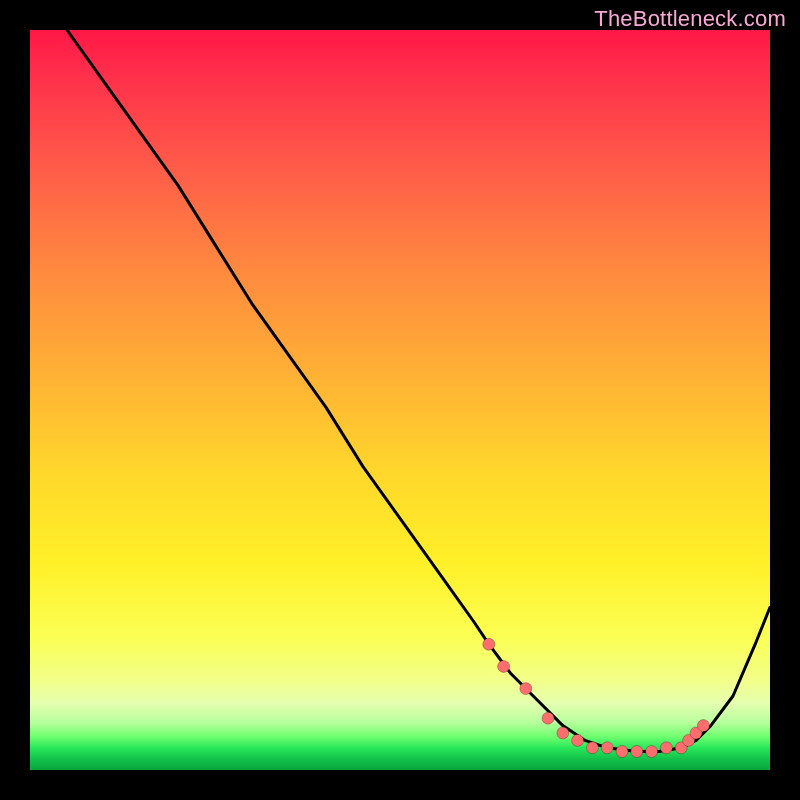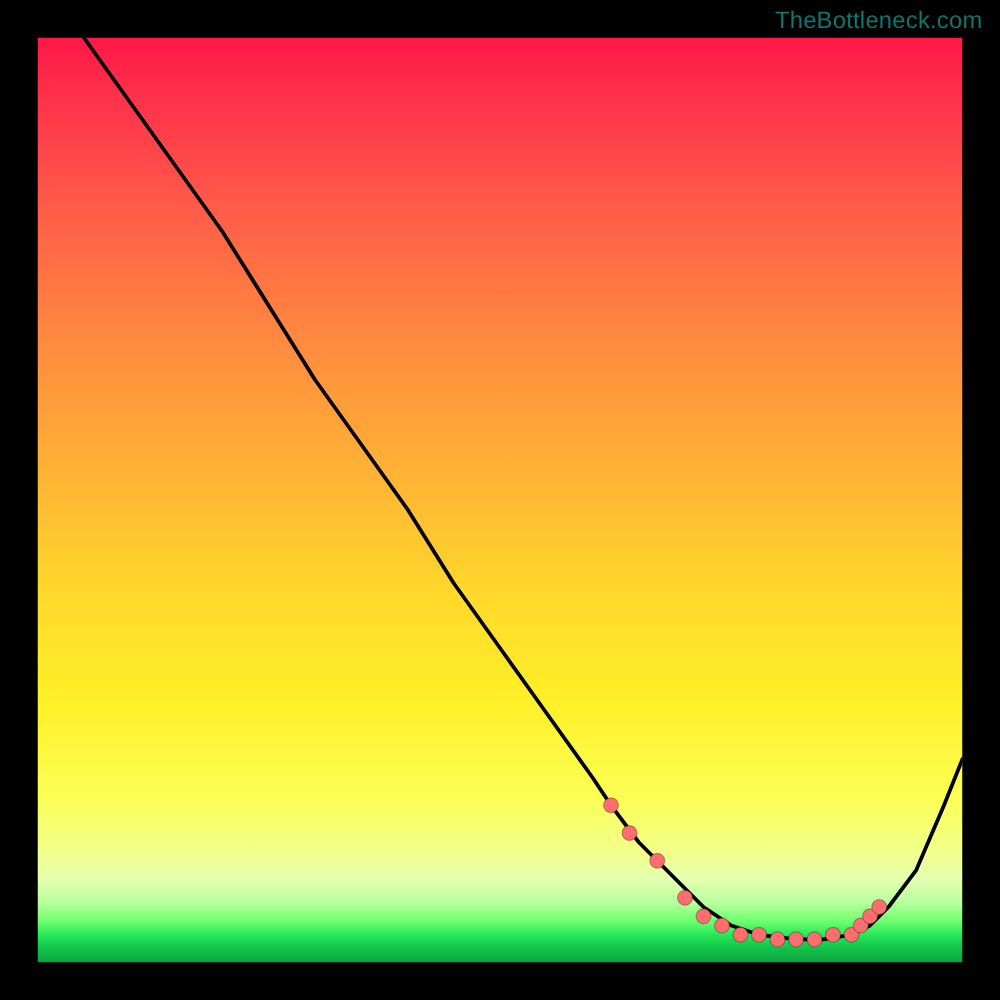--- a/index.html
+++ b/index.html
@@ -13,22 +13,22 @@
   }
   .stage {
     position: relative;
     width: 800px;
     height: 800px;
   }
   .watermark {
     position: absolute;
     top: 6px;
     right: 14px;
-    color: #0f766e;
-    font-size: 19px;
+    color: #f9a8d4;
+    font-size: 22px;
     letter-spacing: 0.2px;
     z-index: 50;
   }
   .frame {
     position: absolute;
     top: 30px;
     left: 30px;
     width: 740px;
     height: 740px;
     box-sizing: border-box;

